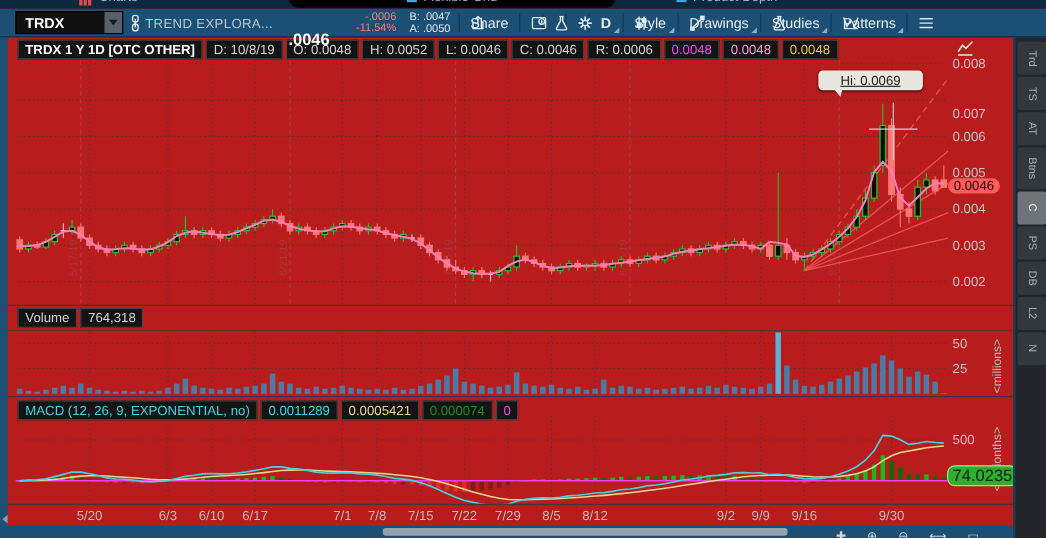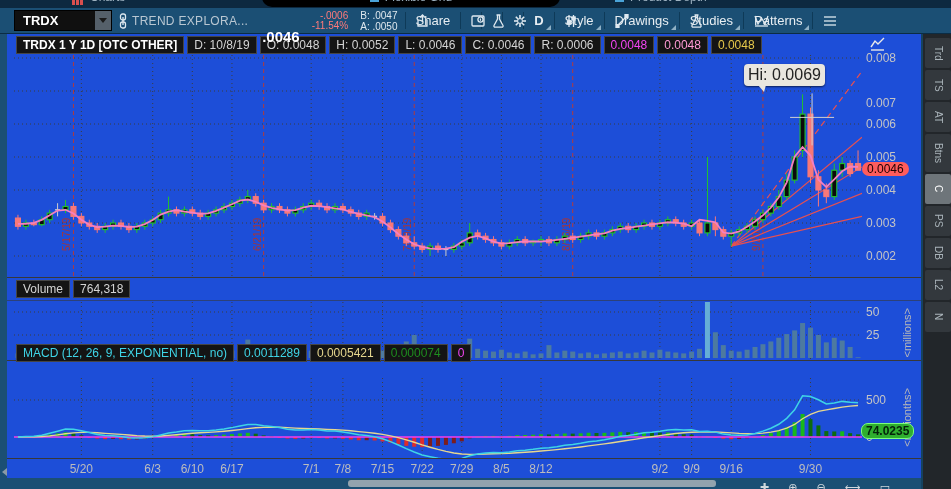--- a/index.html
+++ b/index.html
@@ -1,34 +1,34 @@
 <!DOCTYPE html>
 <html><head>
 <meta charset="utf-8">
 <style>
   html,body{margin:0;padding:0;background:#0d2940;font-family:"Liberation Sans",sans-serif;}
-  #app{position:relative;width:951px;height:489px;overflow:hidden;background:#1d4ed8;}
+  #app{position:relative;width:951px;height:489px;overflow:hidden;background:#b91c1c;}
   
   #toptabs{position:absolute;left:0;top:0;width:951px;height:8px;background:#0d2940;overflow:hidden;z-index:30;}
   .cuttab{position:absolute;top:-13px;height:20px;display:flex;align-items:center;gap:6px;color:#9fb3c2;font-size:12px;}
   .pill{background:#000;border-radius:10px;padding:0 14px;}
   .mini-bars i{display:inline-block;width:3px;background:#d94f4f;margin-right:1px;vertical-align:bottom;}
   .blue-sq{display:inline-block;width:9px;height:9px;background:#4aa3d8;}
   
   #toolbar{position:absolute;left:0;top:8px;width:951px;height:25px;background:#1b4f74;display:flex;align-items:center;z-index:25;border-bottom:1px solid #0b2c44;}
   #symbolbox{display:flex;align-items:center;margin-left:14px;height:19px;background:#101010;border:1px solid #000;}
   #symbolbox .sym{color:#fff;font-weight:bold;font-size:13px;padding:0 8px;width:64px;}
   #symbolbox .drop{width:16px;height:19px;background:#55606a;display:flex;align-items:center;justify-content:center;}
   .tri-dn{width:0;height:0;border-left:4px solid transparent;border-right:4px solid transparent;border-top:5px solid #1a1a1a;}
   .tbtn{position:relative;display:flex;align-items:center;gap:5px;color:#e8eef2;font-size:13px;padding:0 9px;height:25px;cursor:default;white-space:nowrap;}
   .tbtn.dd:after{content:"";position:absolute;right:2px;bottom:3px;border-left:5px solid transparent;border-bottom:5px solid #8fb0c4;}
   .vdiv{width:1px;height:17px;background:#0e3a58;margin:0 1px;}
   .co-name{color:#b9c7d2;font-size:12px;letter-spacing:.3px;padding:0 8px;}
   .last-px{color:#fff;font-weight:bold;font-size:15px;padding:0 6px;margin-top:32px;}
-  .chg{display:flex;flex-direction:column;align-items:flex-end;line-height:10px;padding:0 6px;}
+  .chg{display:flex;flex-direction:column;align-items:flex-end;line-height:10px;padding:0 6px;margin-left:12px;}
   .chg span{color:#ff7a7a;font-size:10px;}
   .ba{display:flex;flex-direction:column;line-height:11px;padding:0 6px;justify-content:space-between;}
   .ba span{color:#dfe8ee;font-size:10px;}
   .ticon{stroke:#dfe9f0;fill:none;stroke-width:1.3;}
   
   #leftgutter{position:absolute;left:0;top:33px;width:7px;height:456px;background:#1b4f74;z-index:20;}
   #bottombar{position:absolute;left:0;top:478px;width:921px;height:11px;background:#1b4f74;z-index:20;overflow:hidden;}
   #hscroll{position:absolute;left:348px;top:2px;width:368px;height:7px;background:#93a3ae;border-radius:3px;}
   #bottom-icons{position:absolute;left:760px;top:3px;color:#cfd8dd;font-size:11px;letter-spacing:8px;}
   #sidebar{position:absolute;left:921px;top:33px;width:30px;height:456px;background:#22262a;border-left:2px solid #15425f;z-index:20;display:flex;flex-direction:column;gap:2px;padding-top:5px;box-sizing:border-box;}
@@ -37,24 +37,24 @@
   .side-tab.selected{background:#6e757a;color:#fff;}
   .sep{position:absolute;left:0;width:921px;height:1px;background:#383838;z-index:6;}
   
   .hdr-row{position:absolute;display:flex;gap:3px;z-index:8;align-items:center;}
   .cell{border:1px solid #454545;background:#141414;padding:1px 6px;font-size:12px;color:#d4d4d4;white-space:nowrap;height:14px;line-height:14px;}
   .cell.title{font-weight:bold;color:#fff;}
   
   .paxis-lbl,.vaxis-lbl,.maxis-lbl{position:absolute;left:866px;color:#c4c4c4;font-size:12px;z-index:7;}
   .unit-lbl{position:absolute;left:901px;writing-mode:vertical-rl;transform:rotate(180deg);color:#b8b8b8;font-size:11px;z-index:7;}
   #price-bubble{position:absolute;left:862px;top:162px;background:#ff5c5c;color:#200000;font-size:12px;padding:0 5px;border-radius:8px;z-index:9;}
-  #macd-badge{position:absolute;left:861px;top:423px;background:#2fae2f;border:1px solid #7dff7d;color:#04230a;font-size:12px;font-weight:bold;padding:0 4px;border-radius:7px;z-index:9;}
+  #macd-badge{position:absolute;left:861px;top:423px;background:#2fae2f;border:1px solid #7dff7d;color:#04230a;font-size:15px;font-weight:normal;padding:0 4px;border-radius:7px;z-index:9;}
   .x-lbl{position:absolute;top:462px;transform:translateX(-50%);color:#bdbdbd;font-size:12px;z-index:7;}
   
-  #hi-tip{position:absolute;left:744px;top:64px;background:#e9e6df;color:#222;font-size:16px;padding:2px 4px;border-radius:4px;z-index:12;box-shadow:0 1px 2px rgba(0,0,0,.6);}
+  #hi-tip{position:absolute;left:744px;top:64px;background:#e9e6df;color:#222;font-size:12px;padding:2px 20px;border-radius:4px;z-index:12;box-shadow:0 1px 2px rgba(0,0,0,.6);text-decoration:underline;}
   #hi-tip:after{content:"";position:absolute;left:14px;bottom:-6px;border-left:6px solid transparent;border-right:2px solid transparent;border-top:7px solid #e9e6df;}
   svg{position:absolute;z-index:5;}
   svg .grid{stroke:#3d3d3d;stroke-dasharray:1,3;stroke-width:1;}
   svg .evline{stroke:#b23b3b;stroke-dasharray:4,3;stroke-width:1;}
   svg .evlabel{fill:#a83535;font-size:10px;font-family:"Liberation Sans",sans-serif;}
   svg .fan{stroke:#e85050;stroke-width:1.2;}
   svg .fan.dash{stroke-dasharray:6,4;}
   #pane-icon{position:absolute;left:869px;top:37px;z-index:8;}
   #corner-tri{position:absolute;left:2px;top:468px;width:0;height:0;border-top:4px solid transparent;border-bottom:4px solid transparent;border-right:5px solid #8a9aa6;z-index:21;}
 </style>
@@ -719,21 +719,21 @@
   <div class="sep" style="top:277px;"></div>
   <div class="sep" style="top:300px;opacity:.6;"></div>
   <div class="sep" style="top:360px;"></div>
   <div class="sep" style="top:458px;"></div>
 
   <div class="hdr-row" style="left:16px;top:280px;">
     <span class="cell">Volume</span>
     <span class="cell">764,318</span>
   </div>
 
-  <div class="hdr-row" style="left:16px;top:344px;text-align:right;" id="macd-hdr">
+  <div class="hdr-row" style="left:16px;top:364px;text-align:right;" id="macd-hdr">
     <span class="cell" id="macd-label" style="color: rgb(63, 212, 230);">MACD (12, 26, 9, EXPONENTIAL, no)</span>
   <span class="cell" style="color:#3fd4e6">0.0011289</span>
       <span class="cell" style="color:#e6d78f">0.0005421</span>
       <span class="cell" style="color:#1e8c1e">0.000074</span>
       <span class="cell" style="color:#f245f2">0</span>
     </div>
 
   <div id="price-bubble" style="top: 162.2px;">0.0046</div>
   <div id="macd-badge">74.0235</div>
   <div class="unit-lbl" style="top:308px;">&lt;millions&gt;</div>

